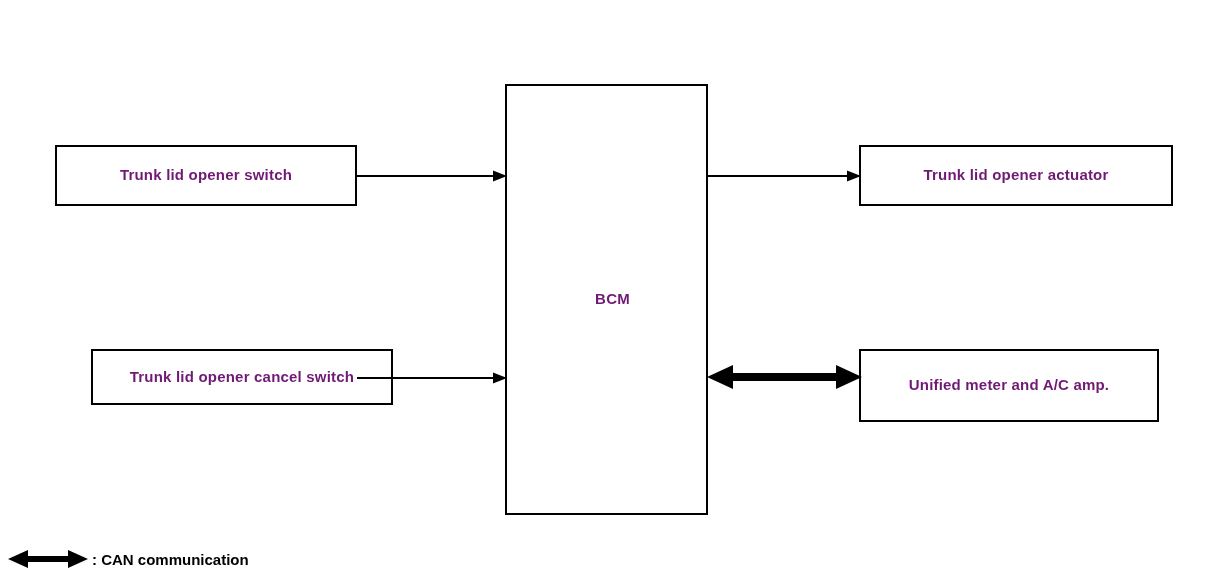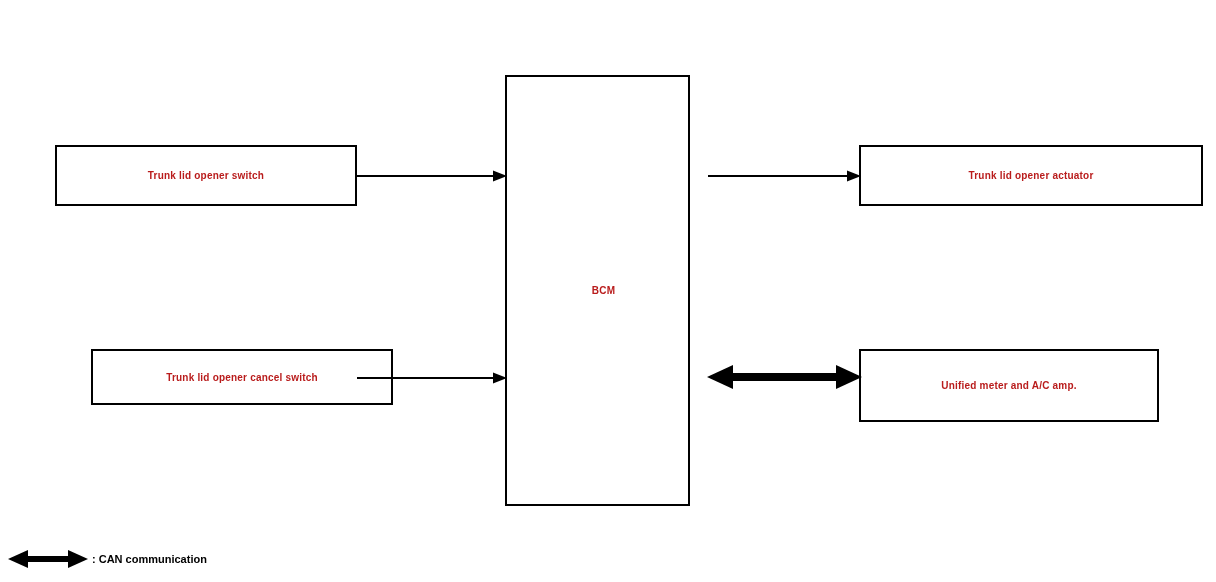--- a/index.html
+++ b/index.html
@@ -23,32 +23,32 @@
     position: absolute;
     box-sizing: border-box;
     border: 2px solid #000000;
     background: #ffffff;
     display: flex;
     align-items: center;
     justify-content: center;
     text-align: center;
   }
   .node-label {
-    font-size: 10px;
+    font-size: 15px;
     font-weight: bold;
     letter-spacing: 0.2px;
     line-height: 1.1;
     white-space: nowrap;
-    color: #b91c1c;
+    color: #701a75;
   }
   
   #node-trunk-switch   { left: 55px;  top: 145px; width: 302px; height: 61px; }
   #node-cancel-switch  { left: 55px;  top: 349px; width: 302px; height: 56px; margin-left: 36px; }
-  #node-bcm            { left: 505px; top: 75px;  width: 185px; height: 431px; padding-left: 12px; }
-  #node-actuator       { left: 859px; top: 145px; width: 344px; height: 61px; }
+  #node-bcm            { left: 505px; top: 84px;  width: 203px; height: 431px; padding-left: 12px; }
+  #node-actuator       { left: 859px; top: 145px; width: 314px; height: 61px; }
   #node-meter          { left: 859px; top: 349px; width: 300px; height: 73px; }
 
   
   .conn {
     position: absolute;
   }
   .conn svg {
     display: block;
     overflow: visible;
   }
@@ -65,21 +65,21 @@
     display: flex;
     align-items: center;
     gap: 0px;
   }
   #legend-arrow {
     width: 80px;
     height: 26px;
   }
   #legend-arrow svg { display: block; overflow: visible; }
   #legend-text {
-    font-size: 11px;
+    font-size: 15px;
     font-weight: bold;
     white-space: nowrap;
     color: #000000;
     margin-left: 4px;
   }
 </style>
 </head>
 <body>
 
 <div id="canvas">

